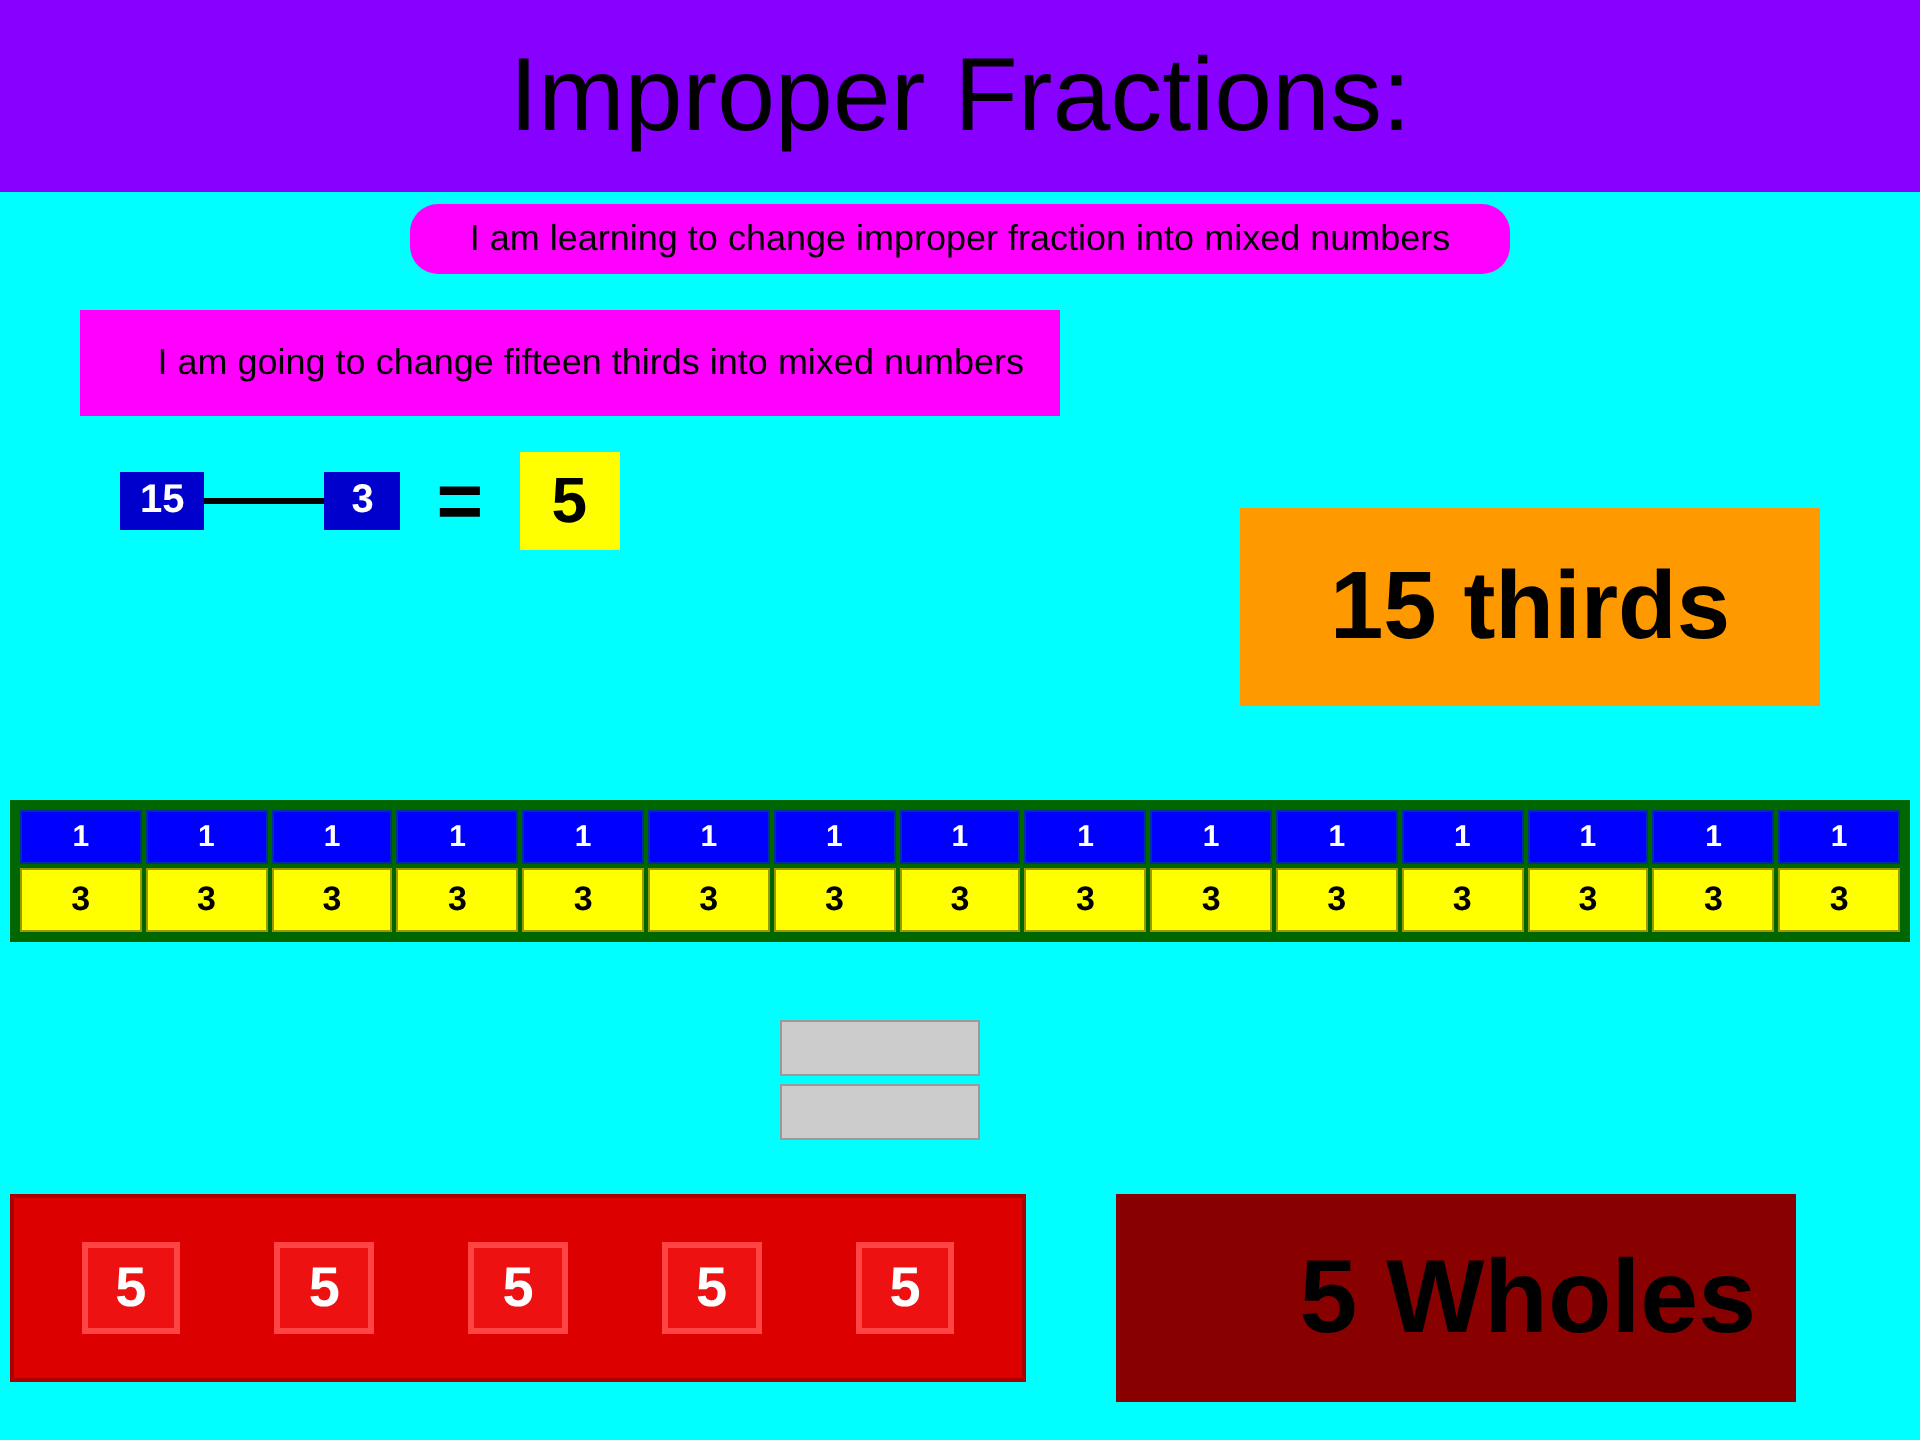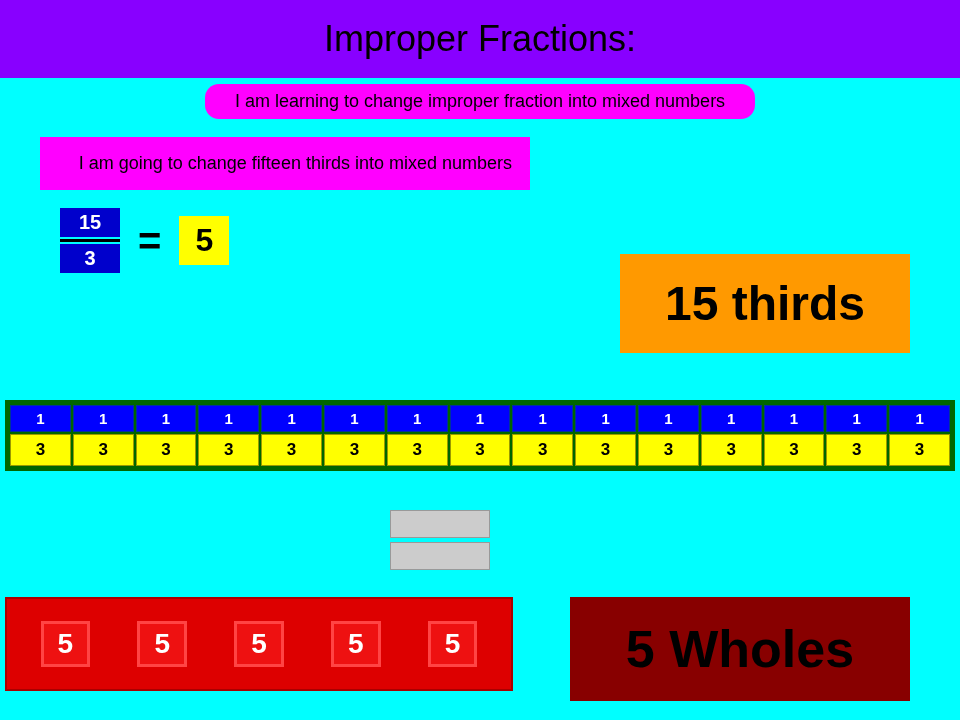--- a/index.html
+++ b/index.html
@@ -13,21 +13,21 @@
     }
 
     
     #header-banner {
       background-color: #8800FF;
       width: 100%;
       padding: 18px 10px;
       text-align: center;
     }
     #header-banner h1 {
-      font-size: 36px;
+      font-size: 52px;
       color: #000;
       font-weight: normal;
     }
 
     
     #desc-box {
       background-color: #FF00FF;
       width: 490px;
       padding: 14px 18px;
       margin: 18px 0 0 40px;
@@ -38,21 +38,22 @@
 
     
     #fraction-area {
       display: flex;
       align-items: center;
       margin: 18px 0 0 60px;
       gap: 0;
     }
     #fraction-stack {
       display: flex;
-      flex-direction: column;
+      flex-direction: row;
+      align-items: center;
     }
     .frac-num {
       background-color: #0000CC;
       color: white;
       font-size: 20px;
       font-weight: bold;
       padding: 3px 10px;
       min-width: 38px;
       text-align: center;
     }
@@ -181,25 +182,25 @@
       font-weight: bold;
       border: 3px solid #FF4444;
       padding: 4px 14px;
       background-color: #EE1111;
     }
 
     
     #wholes-label {
       position: absolute;
       top: 597px;
-      right: 50px;
+      right: 62px;
       width: 340px;
       background-color: #880000;
       padding: 22px 20px;
-      text-align: center;
+      text-align: right;
       font-size: 52px;
       font-weight: bold;
       color: #000;
     }
 
     
     #lo-strip {
       background-color: #FF00FF;
       text-align: center;
       padding: 7px 30px;

